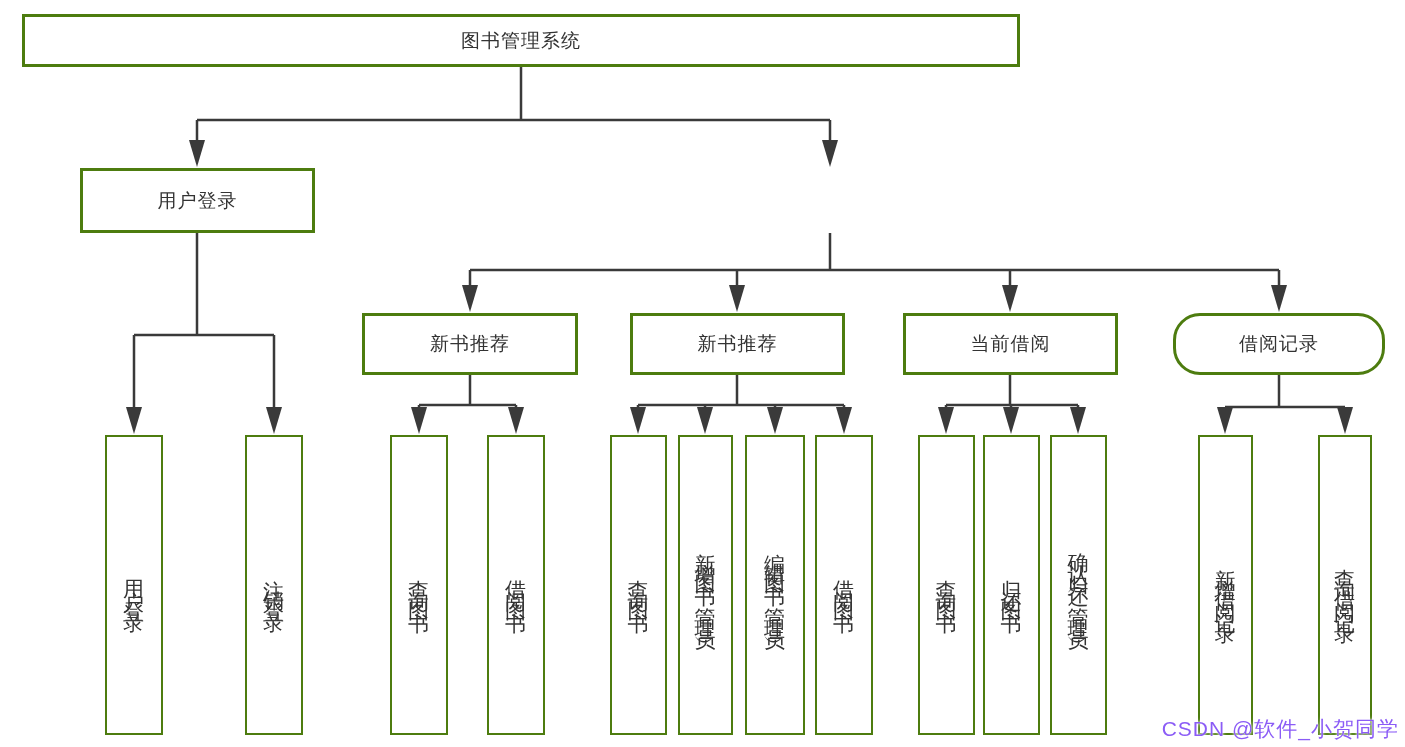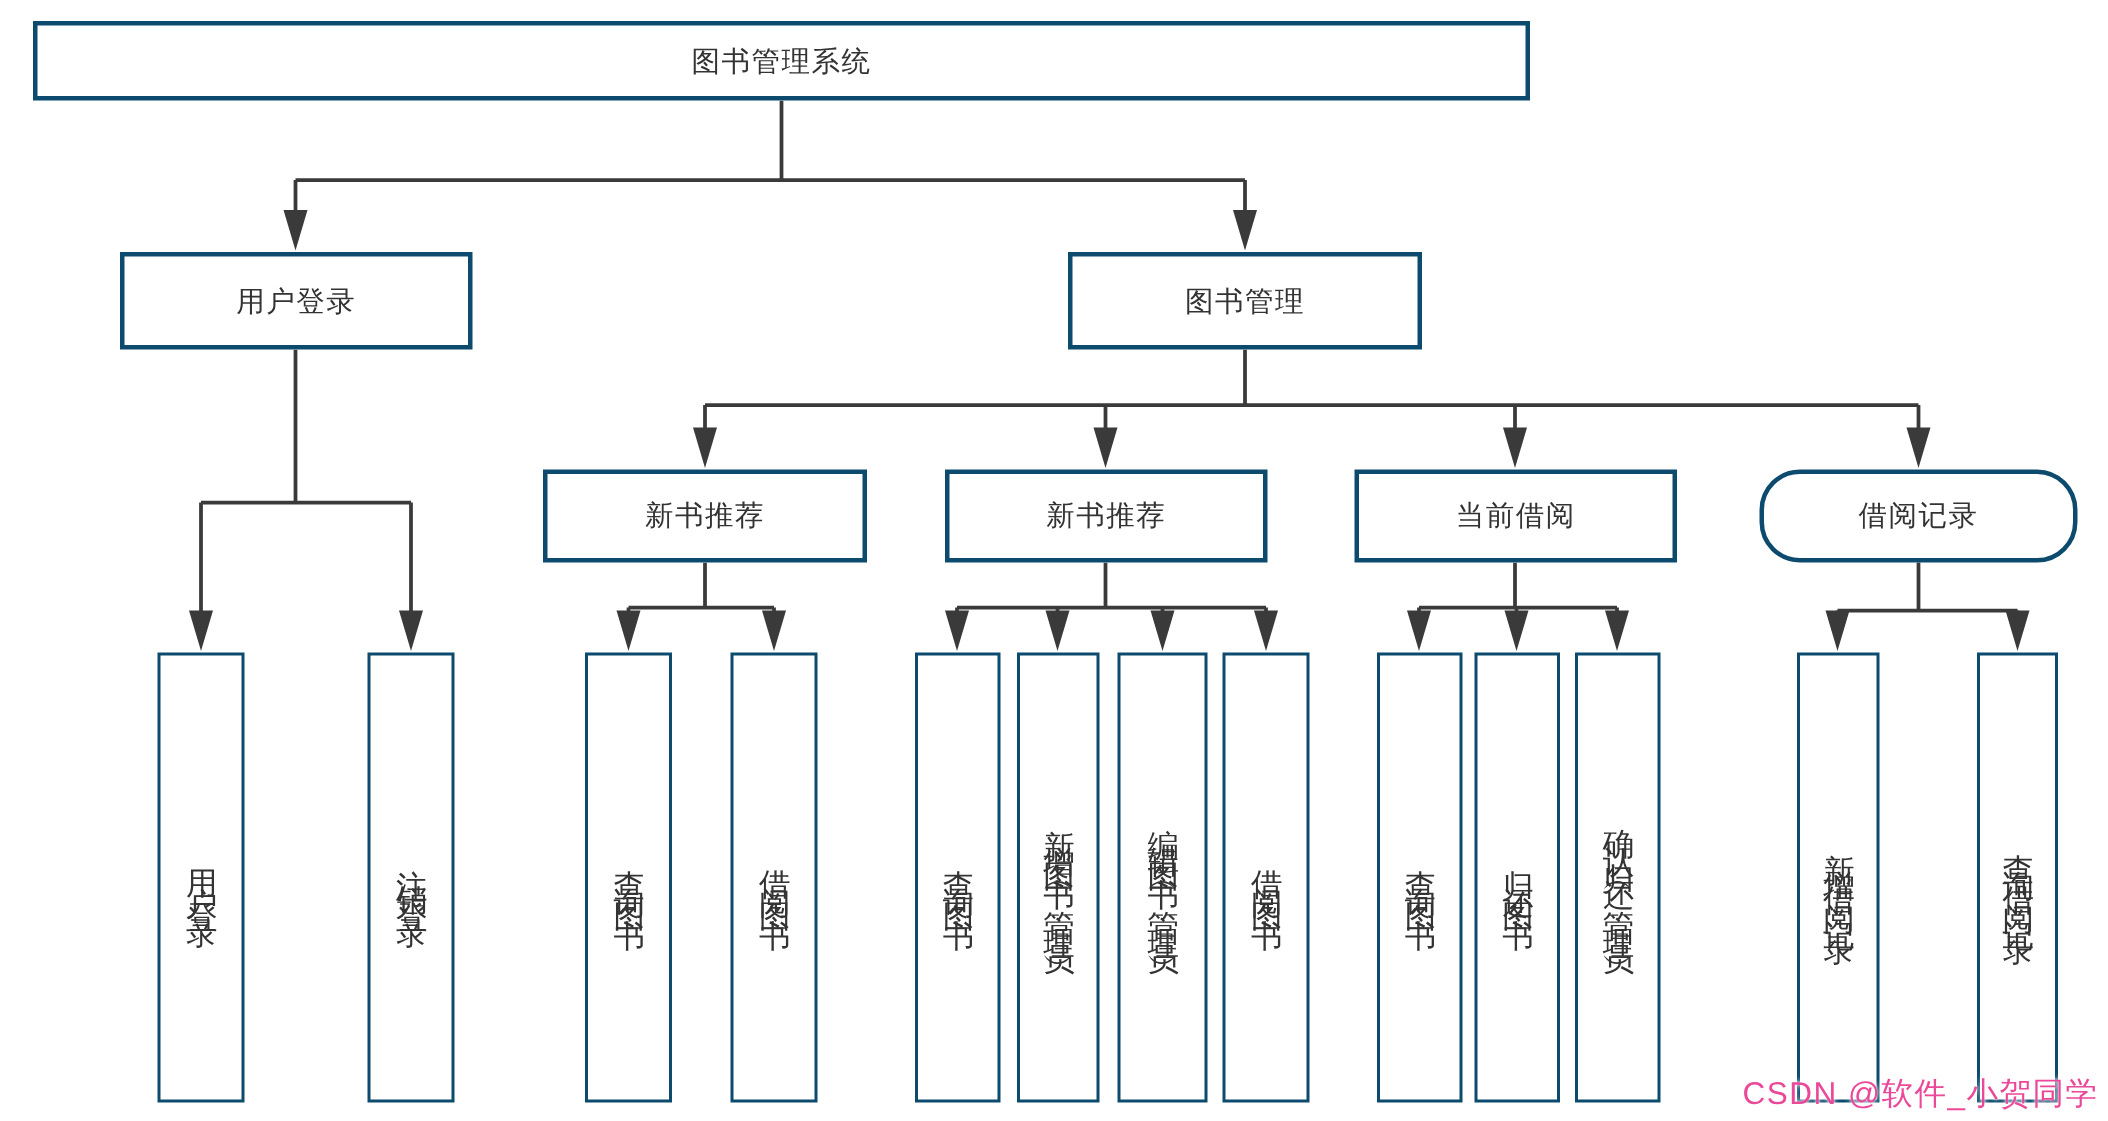--- a/index.html
+++ b/index.html
@@ -13,21 +13,21 @@
   }
   .connectors {
     position: absolute;
     left: 0; top: 0;
     width: 1405px; height: 747px;
     pointer-events: none;
   }
   .node {
     position: absolute;
     background: #ffffff;
-    border: 3px solid #0c4a6e;
+    border: 3px solid #4d7c0f;
     box-sizing: border-box;
     display: flex;
     align-items: center;
     justify-content: center;
     color: #333333;
   }
   .hnode { font-size: 19px; letter-spacing: 1px; }
   .leaf  { border-width: 2.5px; }
   .leaf .vtext {
     writing-mode: vertical-rl;
@@ -36,21 +36,21 @@
     letter-spacing: 11px;
     color: #333333;
     line-height: 1;
   }
   .watermark {
     position: absolute;
     right: 6px;
     bottom: 4px;
     font-size: 21px;
     font-weight: 500;
-    color: #ec4899;
+    color: #8b5cf6;
     text-shadow: 0 0 2px #ffffff, 0 0 4px #ffffff;
     letter-spacing: 1px;
     z-index: 5;
   }
 </style>
 </head>
 <body>
 
 <div class="canvas">
 
@@ -96,23 +96,20 @@
       <polygon points="1337,407 1353,407 1345,434"></polygon>
     </g>
   </svg>
 
   <div class="node hnode" style="left:22px; top:14px; width:998px; height:53px;">
     <span>图书管理系统</span>
   </div>
 
   <div class="node hnode" style="left:80px; top:168px; width:235px; height:65px;">
     <span>用户登录</span>
-  </div>
-  <div class="node hnode" style="left:712px; top:168px; width:236px; height:65px;">
-    <span>图书管理</span>
   </div>
 
   <div class="node hnode" style="left:362px; top:313px; width:216px; height:62px;">
     <span>新书推荐</span>
   </div>
   <div class="node hnode" style="left:630px; top:313px; width:215px; height:62px;">
     <span>新书推荐</span>
   </div>
   <div class="node hnode" style="left:903px; top:313px; width:215px; height:62px;align-items:center;">
     <span>当前借阅</span>

